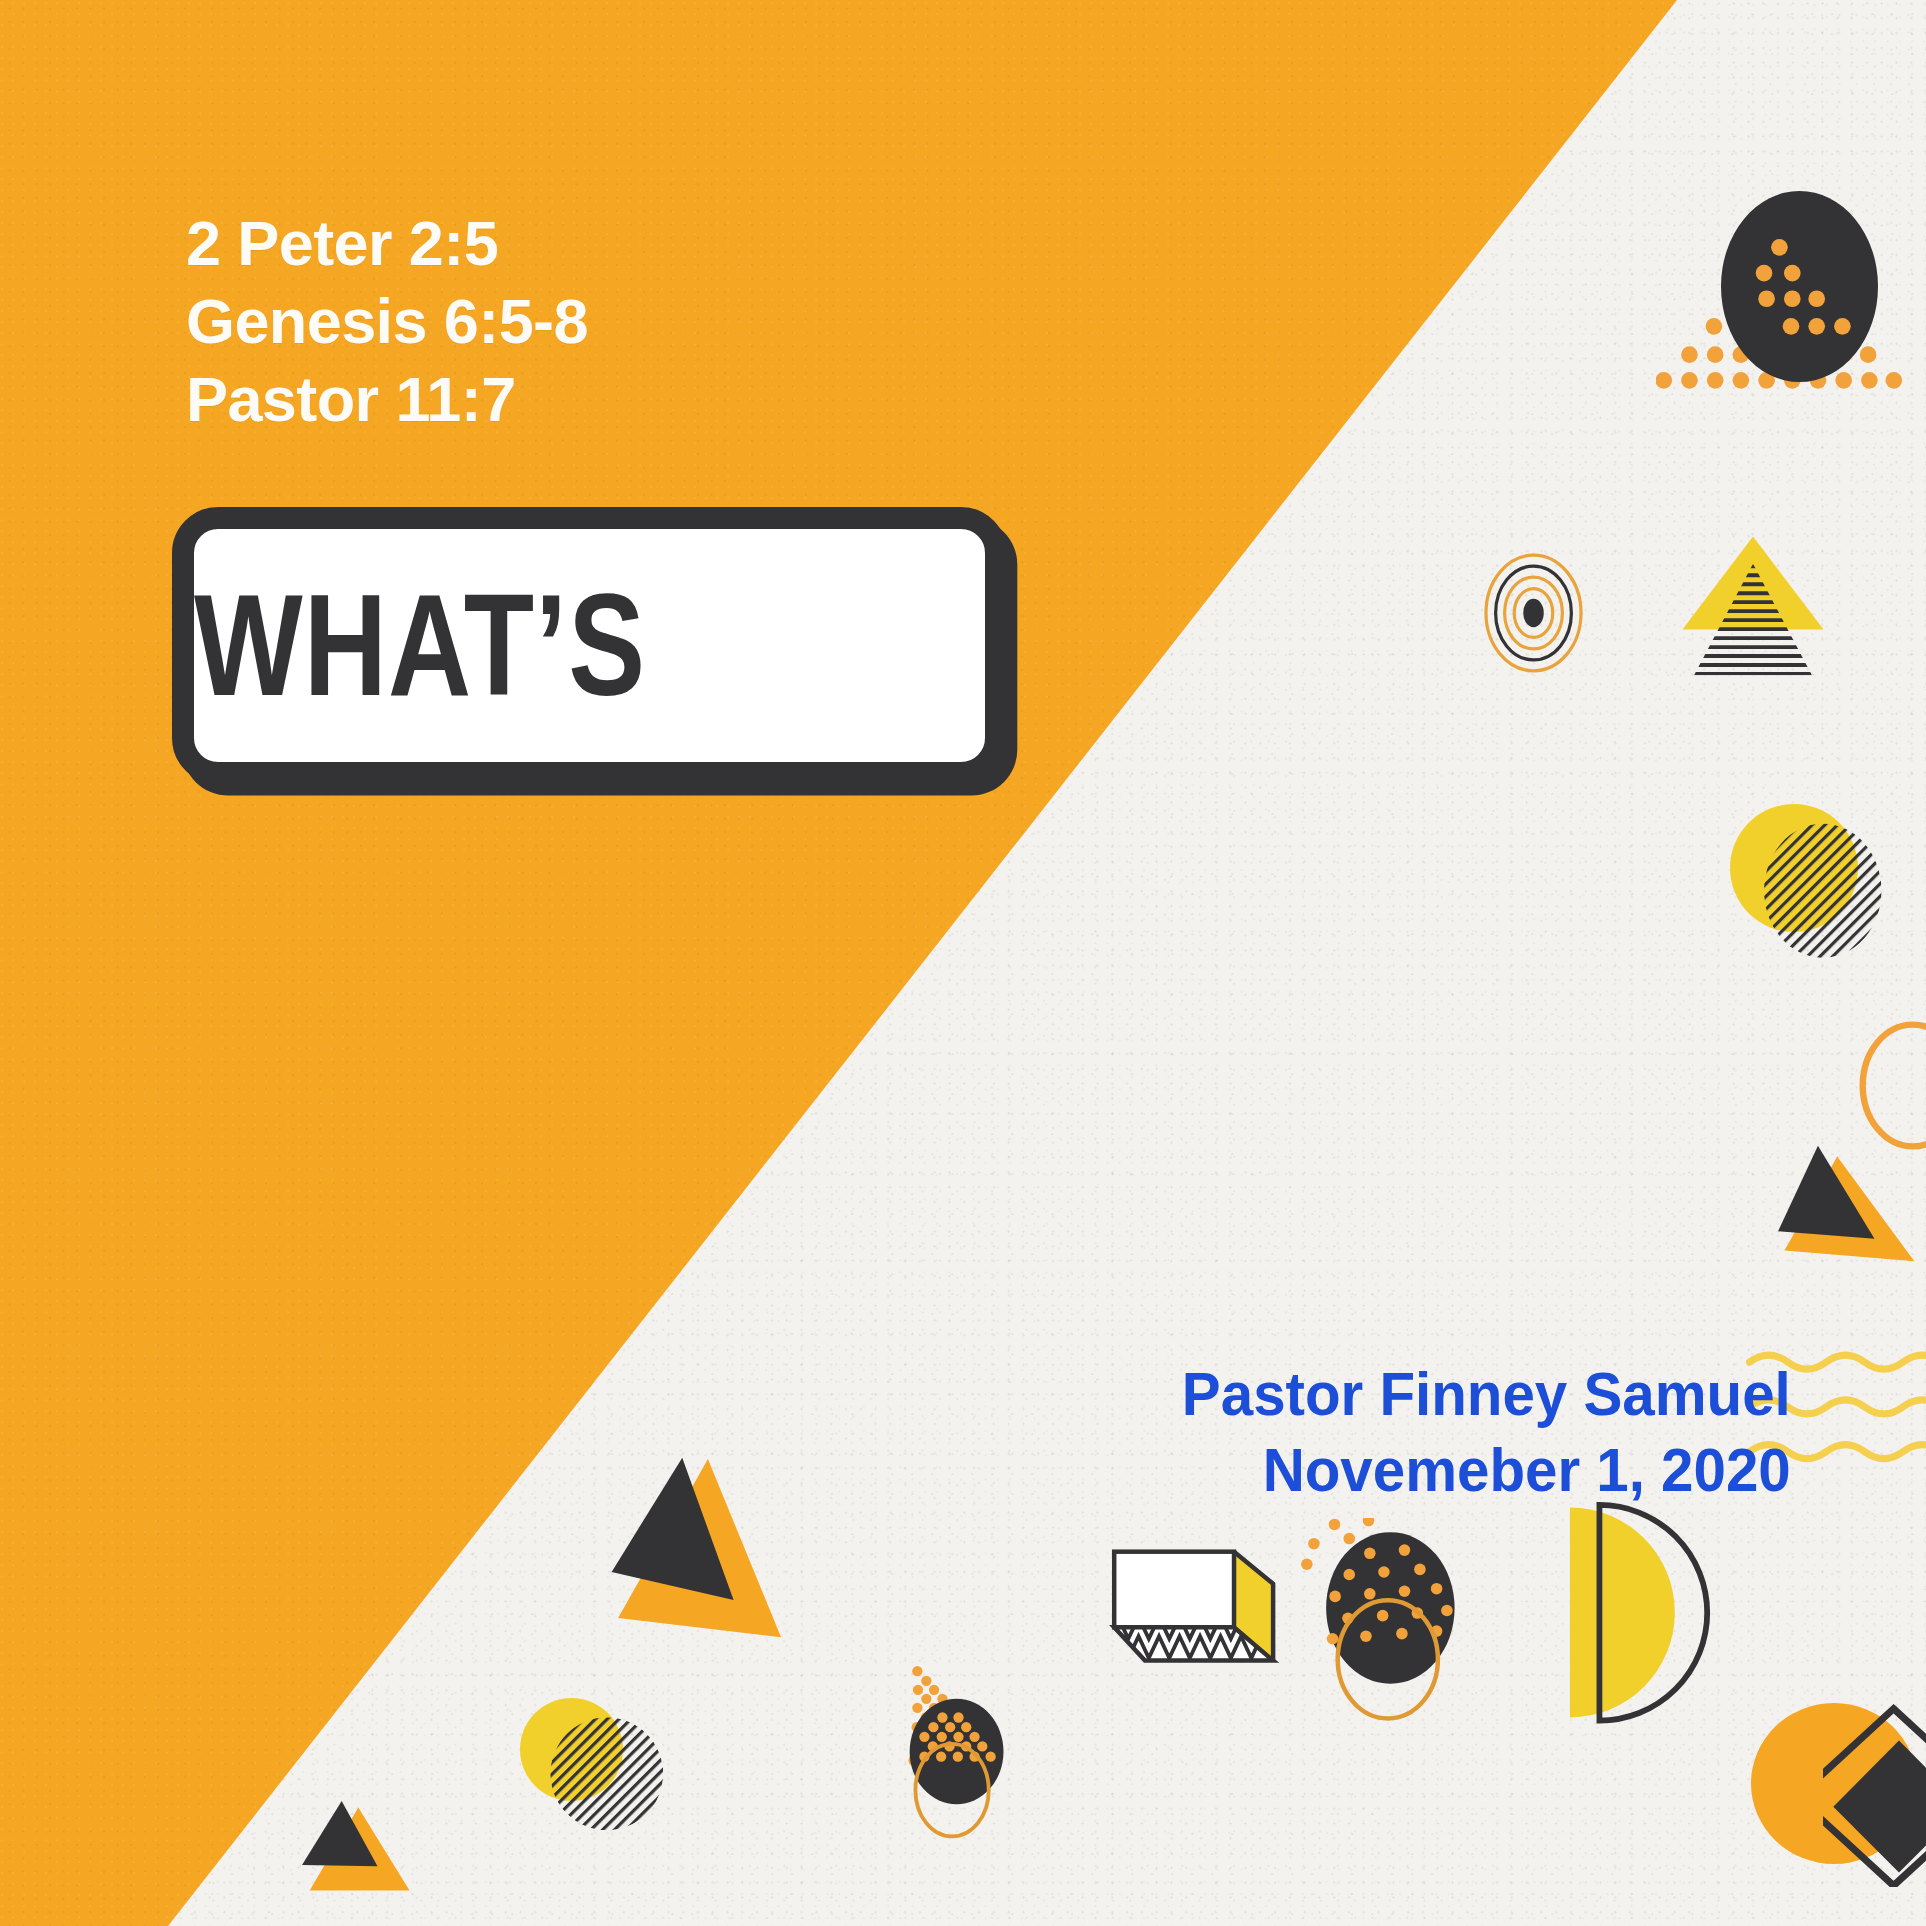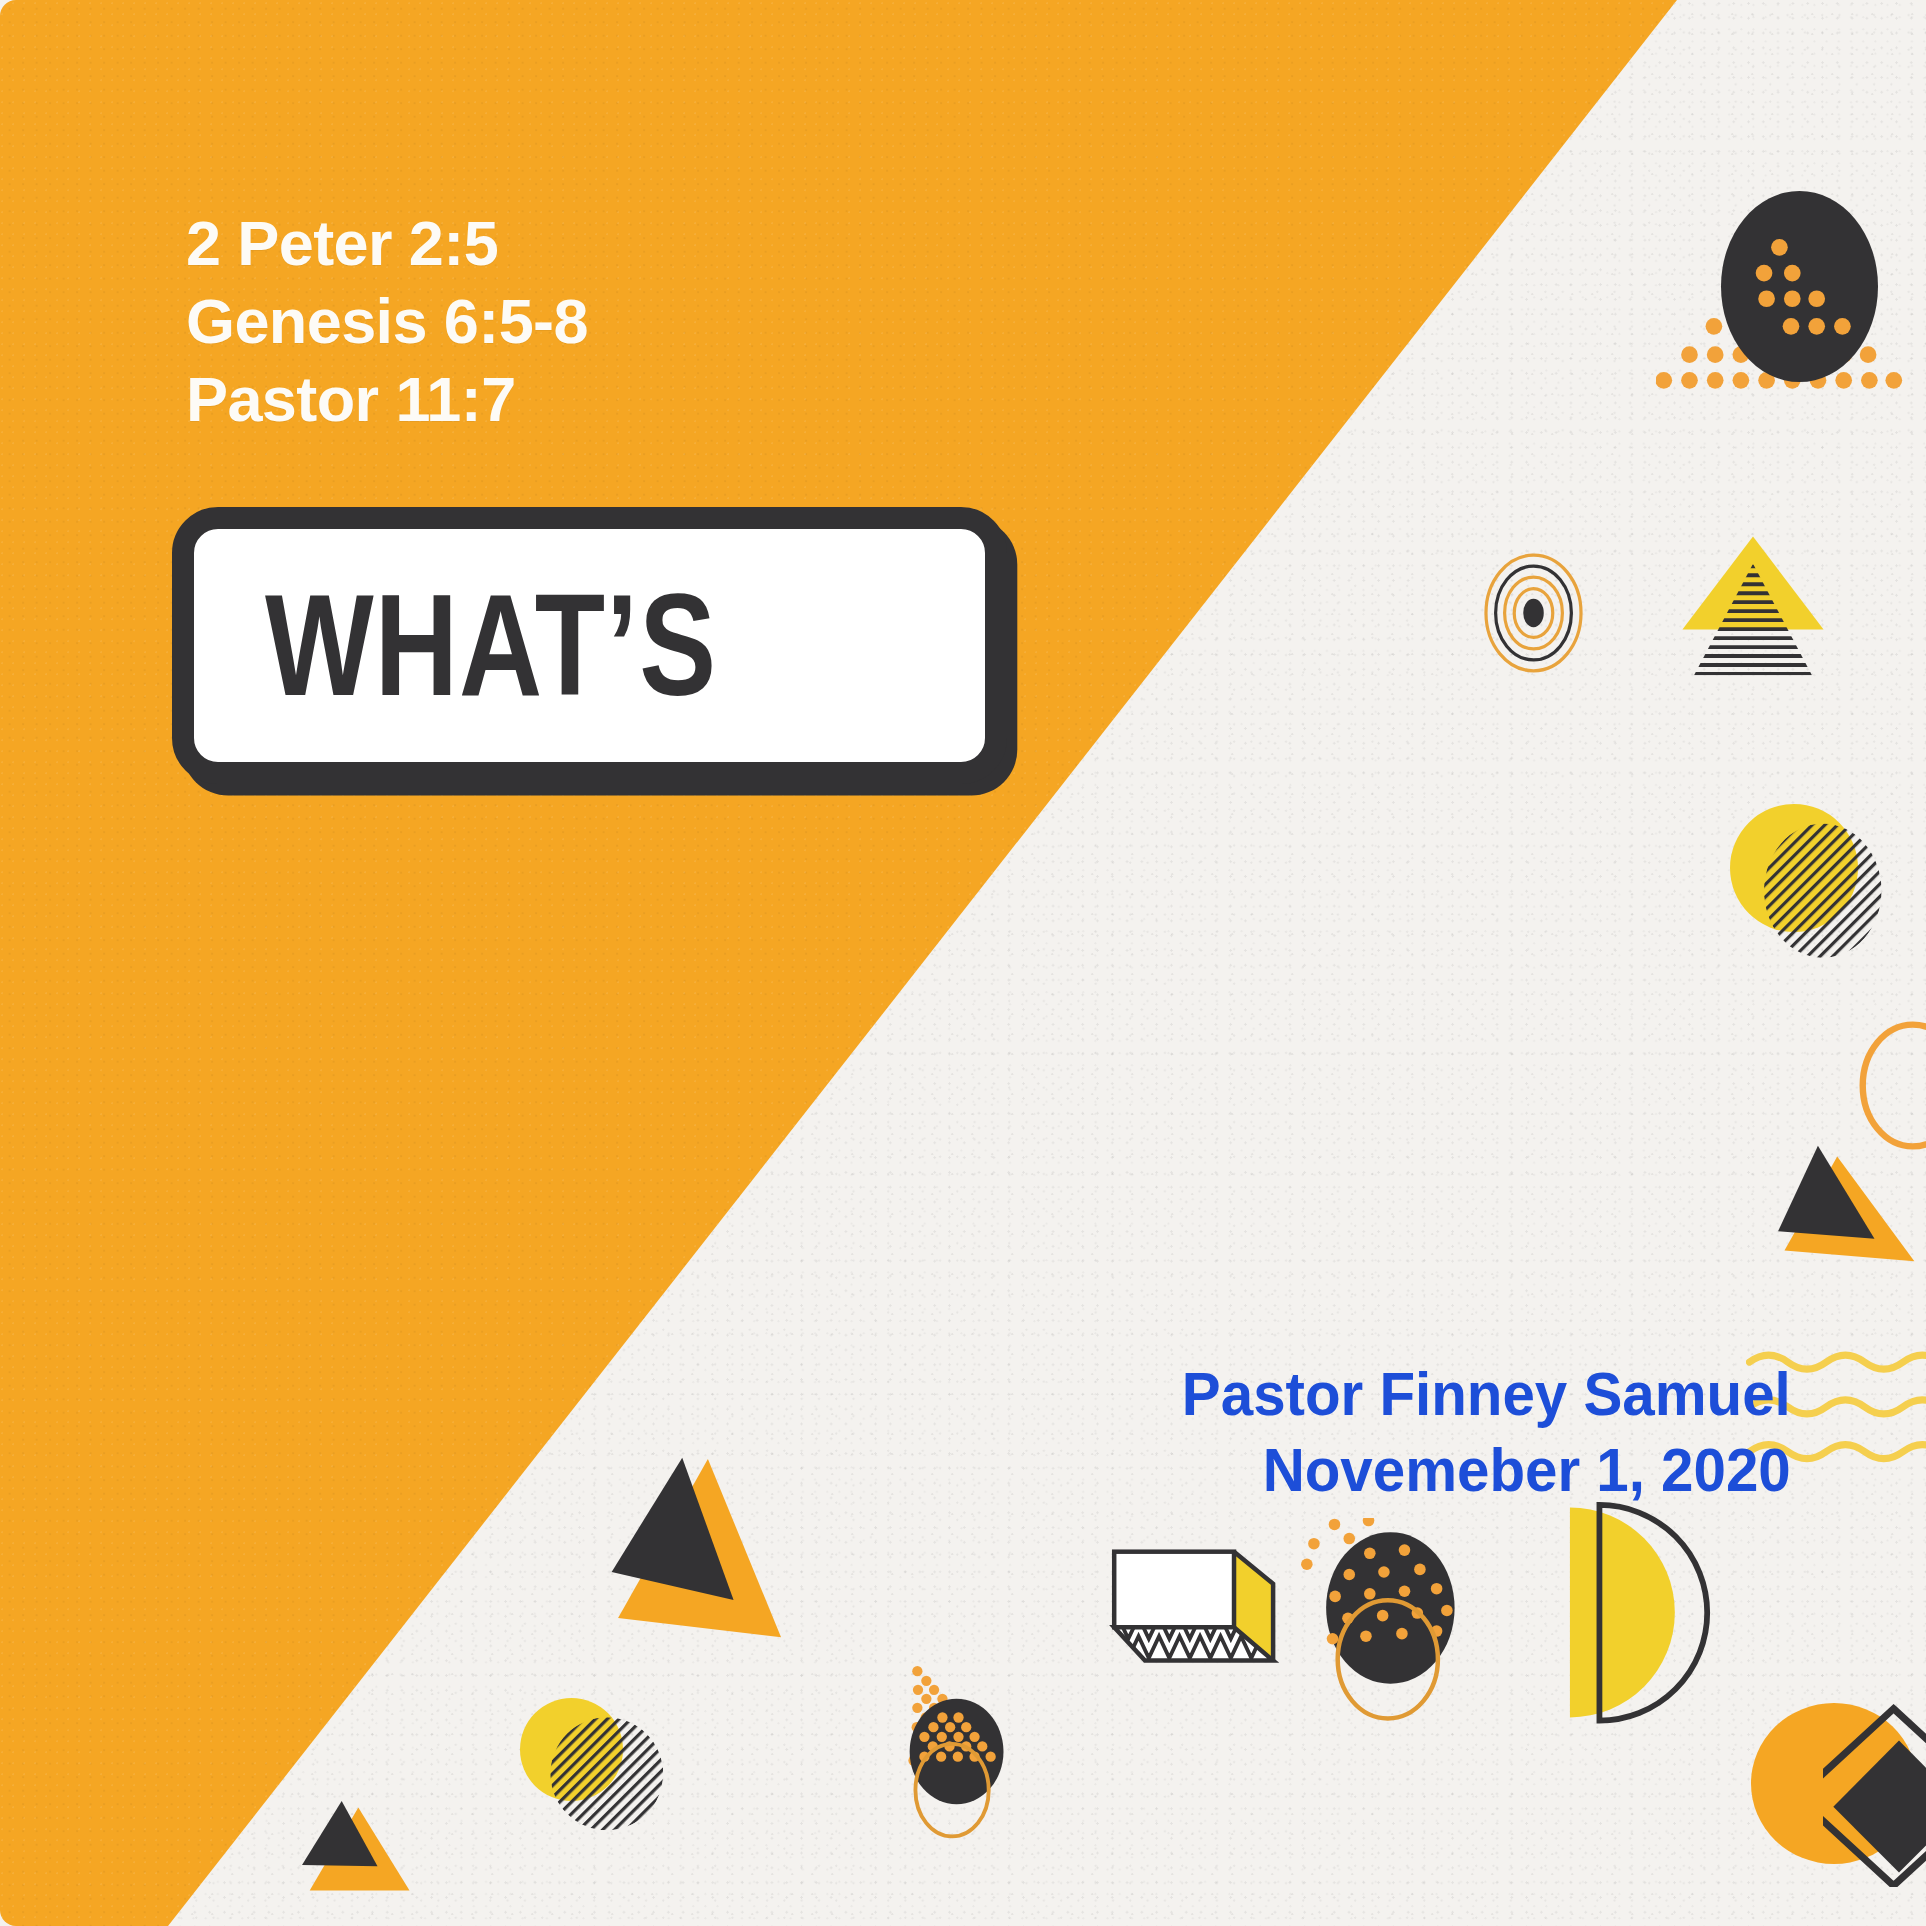--- a/index.html
+++ b/index.html
@@ -3,21 +3,21 @@
 <meta charset="utf-8">
 <style>
   html,body{margin:0;padding:0;}
   body{
     width:1926px;height:1926px;
     background:#f4f2ee;
     font-family:"Liberation Sans", sans-serif;
     overflow:hidden;
     position:relative;
   }
-  #stage{position:absolute;inset:0;width:1926px;height:1926px;overflow:hidden;border-radius:16px;}
+  #stage{position:absolute;inset:0;width:1926px;height:1926px;overflow:hidden;}
 
   
   .bg-paper{position:absolute;inset:0;background:#f4f2ef;}
   .bg-paper::after{
     content:"";position:absolute;inset:0;
     background-image:
       radial-gradient(circle at 17% 23%, rgba(150,150,150,.17) 0 1px, transparent 1.3px),
       radial-gradient(circle at 62% 71%, rgba(140,140,140,.14) 0 1px, transparent 1.3px),
       radial-gradient(circle at 88% 41%, rgba(160,160,160,.13) 0 0.8px, transparent 1.3px),
       radial-gradient(circle at 35% 87%, rgba(130,130,130,.12) 0 0.9px, transparent 1.3px);
@@ -62,21 +62,21 @@
   .plate span{
     display:block;
     color:#333234;
     font-weight:bold;
     font-family:"Liberation Sans", sans-serif;
     white-space:nowrap;
     transform:scaleX(.80);
     transform-origin:left center;
     letter-spacing:1.3px;
   }
-  #plate-1{left:172px;top:507px;width:835px;height:277px;padding-left:71px;}
+  #plate-1{left:172px;top:507px;width:835px;height:277px;}
   #plate-1 span{font-size:144px;}
   #plate-2{left:494px;top:767px;width:918px;height:268px;padding-left:90px;}
   #plate-2 span{font-size:132px;}
   #plate-3{left:758px;top:1047px;width:1034px;height:257px;padding-left:77px;}
   #plate-3 span{font-size:122px;}
 
   
   .speaker{
     position:absolute;right:135px;top:1356px;
     z-index:35;

